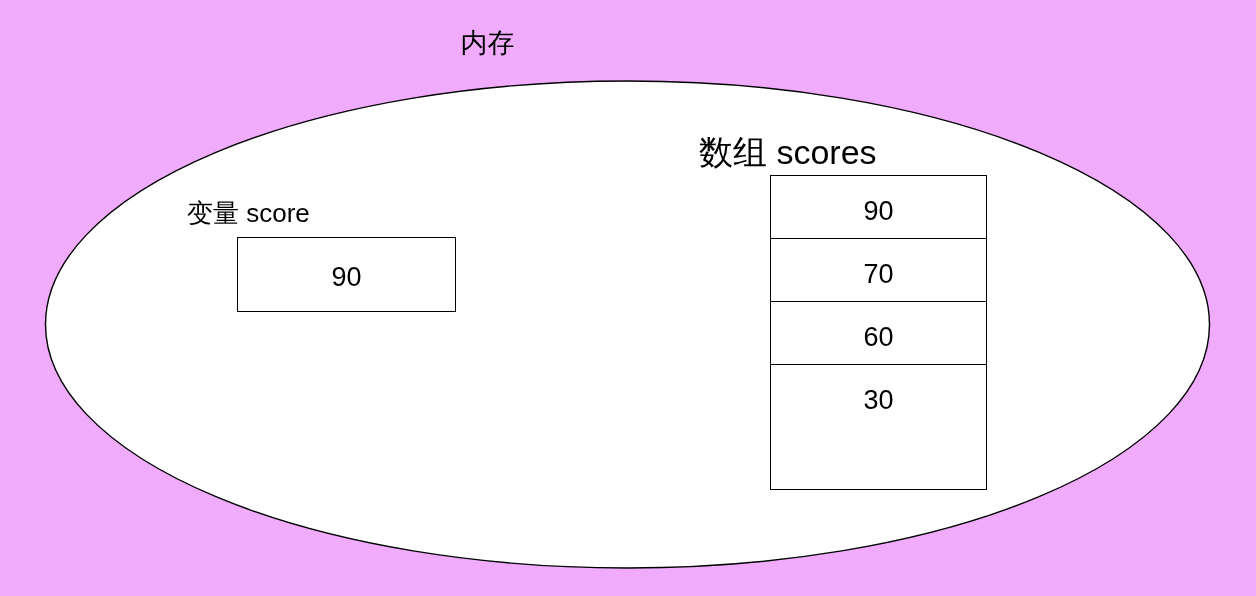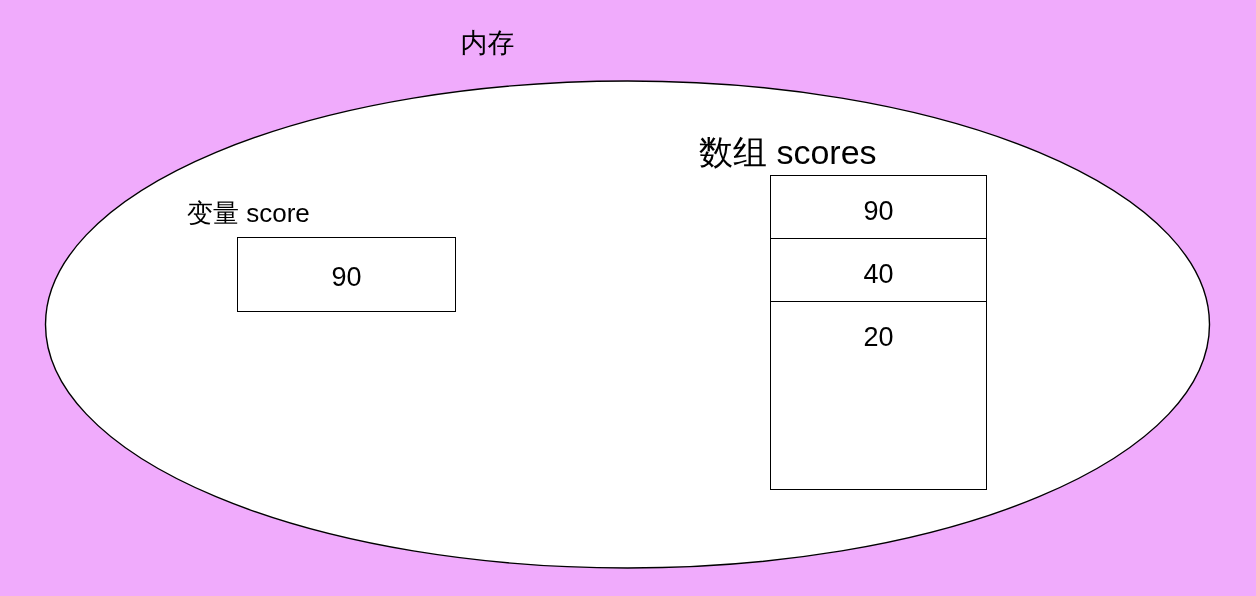--- a/index.html
+++ b/index.html
@@ -122,20 +122,23 @@
     <div class="cell-text">90</div>
   </div>
 
   <div class="abs" id="array-label">数组 scores</div>
 
   <div class="abs" id="array-table">
     <div class="array-cell">
       <div class="cell-text">90</div>
     </div>
     <div class="array-cell">
-      <div class="cell-text">40</div>
+      <div class="cell-text">70</div>
     </div>
     <div class="array-cell">
-      <div class="cell-text">20</div>
+      <div class="cell-text">60</div>
+    </div>
+    <div class="array-cell">
+      <div class="cell-text">30</div>
     </div>
   </div>
 
 </div>
 
 </body></html>

